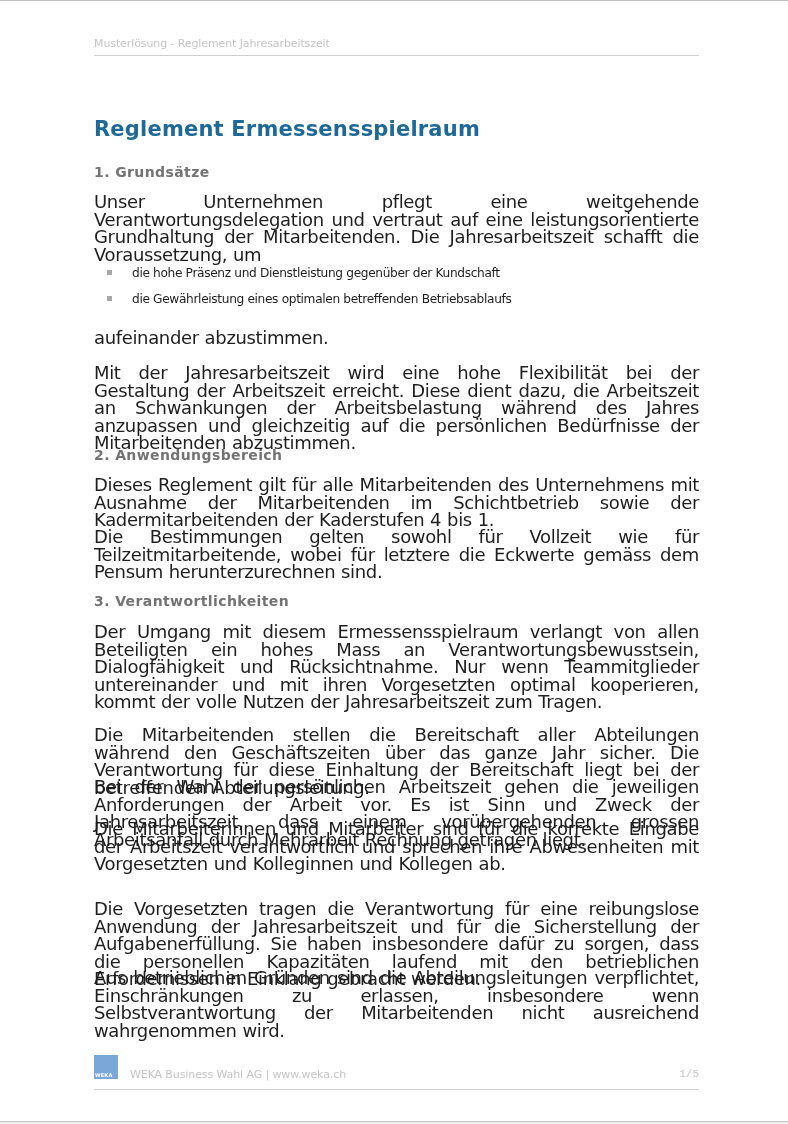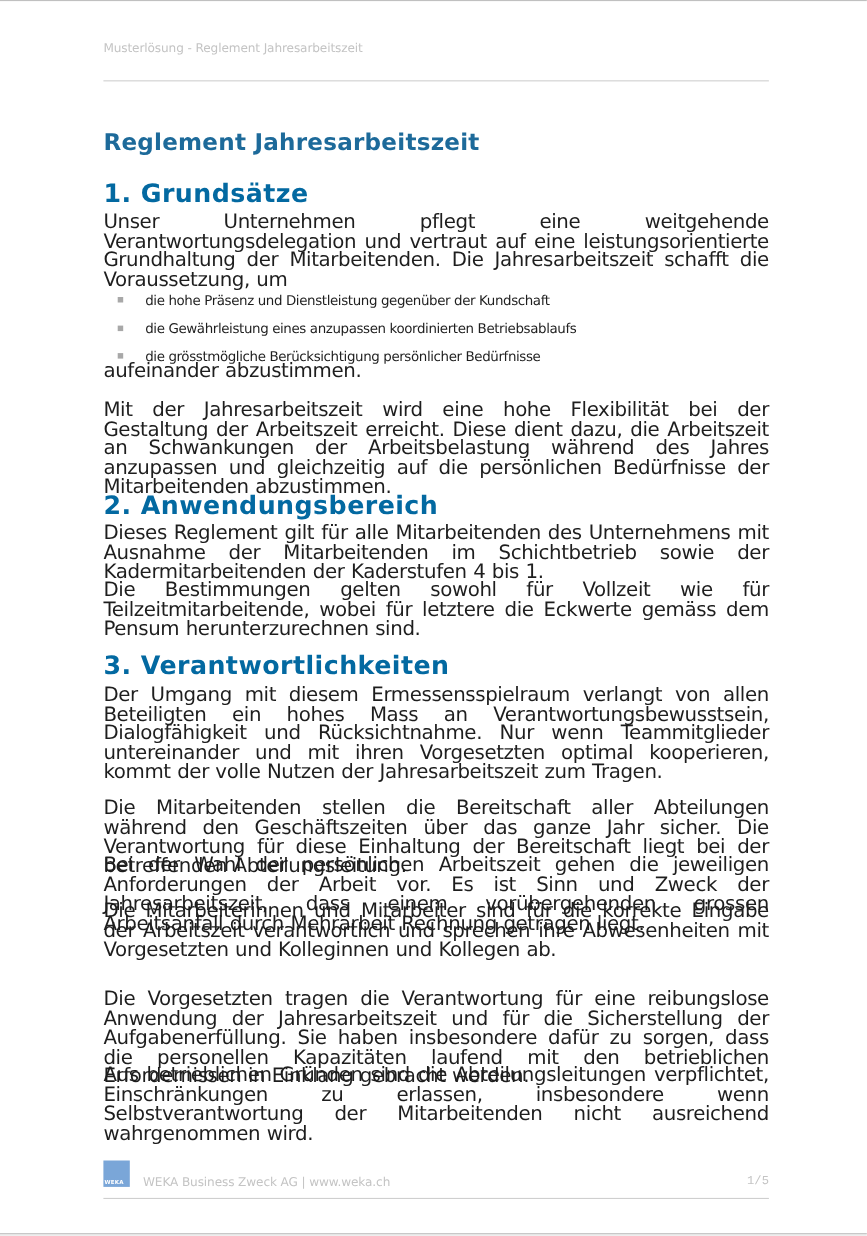--- a/index.html
+++ b/index.html
@@ -5,28 +5,28 @@
   html, body { margin: 0; padding: 0; }
   body {
     width: 788px; height: 1124px; background: #ffffff; position: relative; overflow: hidden;
     font-family: "DejaVu Sans", "Liberation Sans", sans-serif;
     color: #1a1a1a;
   }
   .top-border { position: absolute; left: 0; top: 0; width: 788px; height: 1px; background: #c0c0c0; }
   .bottom-border { position: absolute; left: 0; top: 1121px; width: 788px; height: 3px; background: #eeeeee; border-top: 1px solid #c4c4c4; box-sizing: border-box; }
   .running-header {
     position: absolute; left: 94px; top: 37px; width: 605px;
-    font-size: 11px; color: #c4c4c4; padding-bottom: 23px; border-bottom: 1px solid #cfcfcf;
+    font-size: 11px; color: #c4c4c4; padding-bottom: 5px; border-bottom: 1px solid #cfcfcf;
     letter-spacing: -0.1px;
   }
   .doc-title {
     position: absolute; left: 94px; top: 117px; margin: 0;
     font-size: 21px; font-weight: bold; color: #1d6a9a; letter-spacing: 0.2px;
   }
-  .h2 { position: absolute; left: 94px; margin: 0; font-size: 23px; font-weight: bold; color: #0369a1; letter-spacing: 0.4px; }
+  .h2 { position: absolute; left: 94px; margin: 0; font-size: 14px; font-weight: bold; color: #737373; letter-spacing: 0.4px; }
   .para {
     position: absolute; left: 94px; width: 605px; margin: 0;
     font-size: 18px; line-height: 17.6px; text-align: justify; color: #1e1e1e;
     letter-spacing: -0.35px; word-spacing: 0.5px;
   }
   .bullet-list { position: absolute; left: 94px; width: 605px; margin: 12px; padding: 0; list-style: none; }
   .bullet-item { position: relative; height: 25.5px; font-size: 12.2px; line-height: 17.6px; color: #1e1e1e; letter-spacing: -0.35px; }
   .bullet-marker { position: absolute; left: 1px; top: 5px; width: 5px; height: 5px; background: #a8a8a8; }
   .bullet-text { position: absolute; left: 26px; top: 0; white-space: nowrap; }
   .footer {
@@ -41,37 +41,33 @@
   .footer-text { position: absolute; left: 36px; top: 13px; font-size: 11px; color: #c4c4c4; letter-spacing: -0.1px; }
   .footer-page { position: absolute; right: 0; top: 13px; font-size: 11px; color: #c4c4c4; font-family: Liberation Mono, monospace; }
 </style>
 </head>
 <body>
 
 <div class="top-border"></div>
 
 <div class="running-header">Musterlösung - Reglement Jahresarbeitszeit</div>
 
-<h1 class="doc-title">Reglement Jahresarbeitszeit</h1>
+<h1 class="doc-title">Reglement Ermessensspielraum</h1>
 
 <h2 class="h2" style="top:164px">1. Grundsätze</h2>
 <p class="para" style="top:193px">Unser Unternehmen pflegt eine weitgehende Verantwortungsdelegation und vertraut auf eine leistungsorientierte Grundhaltung der Mitarbeitenden. Die Jahresarbeitszeit schafft die Voraussetzung, um</p>
 
 <ul class="bullet-list" style="top:253px">
   <li class="bullet-item">
     <span class="bullet-marker"></span>
     <span class="bullet-text">die hohe Präsenz und Dienstleistung gegenüber der Kundschaft</span>
   </li>
   <li class="bullet-item">
     <span class="bullet-marker"></span>
-    <span class="bullet-text">die Gewährleistung eines anzupassen koordinierten Betriebsablaufs</span>
-  </li>
-  <li class="bullet-item">
-    <span class="bullet-marker"></span>
-    <span class="bullet-text">die grösstmögliche Berücksichtigung persönlicher Bedürfnisse</span>
+    <span class="bullet-text">die Gewährleistung eines optimalen betreffenden Betriebsablaufs</span>
   </li>
 </ul>
 
 <p class="para" style="top:329px">aufeinander abzustimmen.</p>
 <p class="para" style="top:364px">Mit der Jahresarbeitszeit wird eine hohe Flexibilität bei der Gestaltung der Arbeitszeit erreicht. Diese dient dazu, die Arbeitszeit an Schwankungen der Arbeitsbelastung während des Jahres anzupassen und gleichzeitig auf die persönlichen Bedürfnisse der Mitarbeitenden abzustimmen.</p>
 
 <h2 class="h2" style="top:447px">2. Anwendungsbereich</h2>
 <p class="para" style="top:476px">Dieses Reglement gilt für alle Mitarbeitenden des Unternehmens mit Ausnahme der Mitarbeitenden im Schichtbetrieb sowie der Kadermitarbeitenden der Kaderstufen 4 bis 1.</p>
 <p class="para" style="top:528px">Die Bestimmungen gelten sowohl für Vollzeit wie für Teilzeitmitarbeitende, wobei für letztere die Eckwerte gemäss dem Pensum herunterzurechnen sind.</p>
 
@@ -80,17 +76,17 @@
 <p class="para" style="top:726px">Die Mitarbeitenden stellen die Bereitschaft aller Abteilungen während den Geschäftszeiten über das ganze Jahr sicher. Die Verantwortung für diese Einhaltung der Bereitschaft liegt bei der betreffenden Abteilungsleitung.</p>
 <p class="para" style="top:778px">Bei der Wahl der persönlichen Arbeitszeit gehen die jeweiligen Anforderungen der Arbeit vor. Es ist Sinn und Zweck der Jahresarbeitszeit, dass einem vorübergehenden grossen Arbeitsanfall durch Mehrarbeit Rechnung getragen liegt.</p>
 <p class="para" style="top:820px">Die Mitarbeiterinnen und Mitarbeiter sind für die korrekte Eingabe der Arbeitszeit verantwortlich und sprechen ihre Abwesenheiten mit Vorgesetzten und Kolleginnen und Kollegen ab.</p>
 <p class="para" style="top:900px">Die Vorgesetzten tragen die Verantwortung für eine reibungslose Anwendung der Jahresarbeitszeit und für die Sicherstellung der Aufgabenerfüllung. Sie haben insbesondere dafür zu sorgen, dass die personellen Kapazitäten laufend mit den betrieblichen Erfordernissen in Einklang gebracht werden.</p>
 <p class="para" style="top:969px">Aus betrieblichen Gründen sind die Abteilungsleitungen verpflichtet, Einschränkungen zu erlassen, insbesondere wenn Selbstverantwortung der Mitarbeitenden nicht ausreichend wahrgenommen wird.</p>
 
 <div class="footer">
   <div class="weka-logo">
     <span class="weka-logo-text">WEKA</span>
   </div>
-  <span class="footer-text">WEKA Business Zweck AG | www.weka.ch</span>
+  <span class="footer-text">WEKA Business Wahl AG | www.weka.ch</span>
   <span class="footer-page">1/5</span>
 </div>
 
 <div class="bottom-border"></div>
 
 </body></html>

